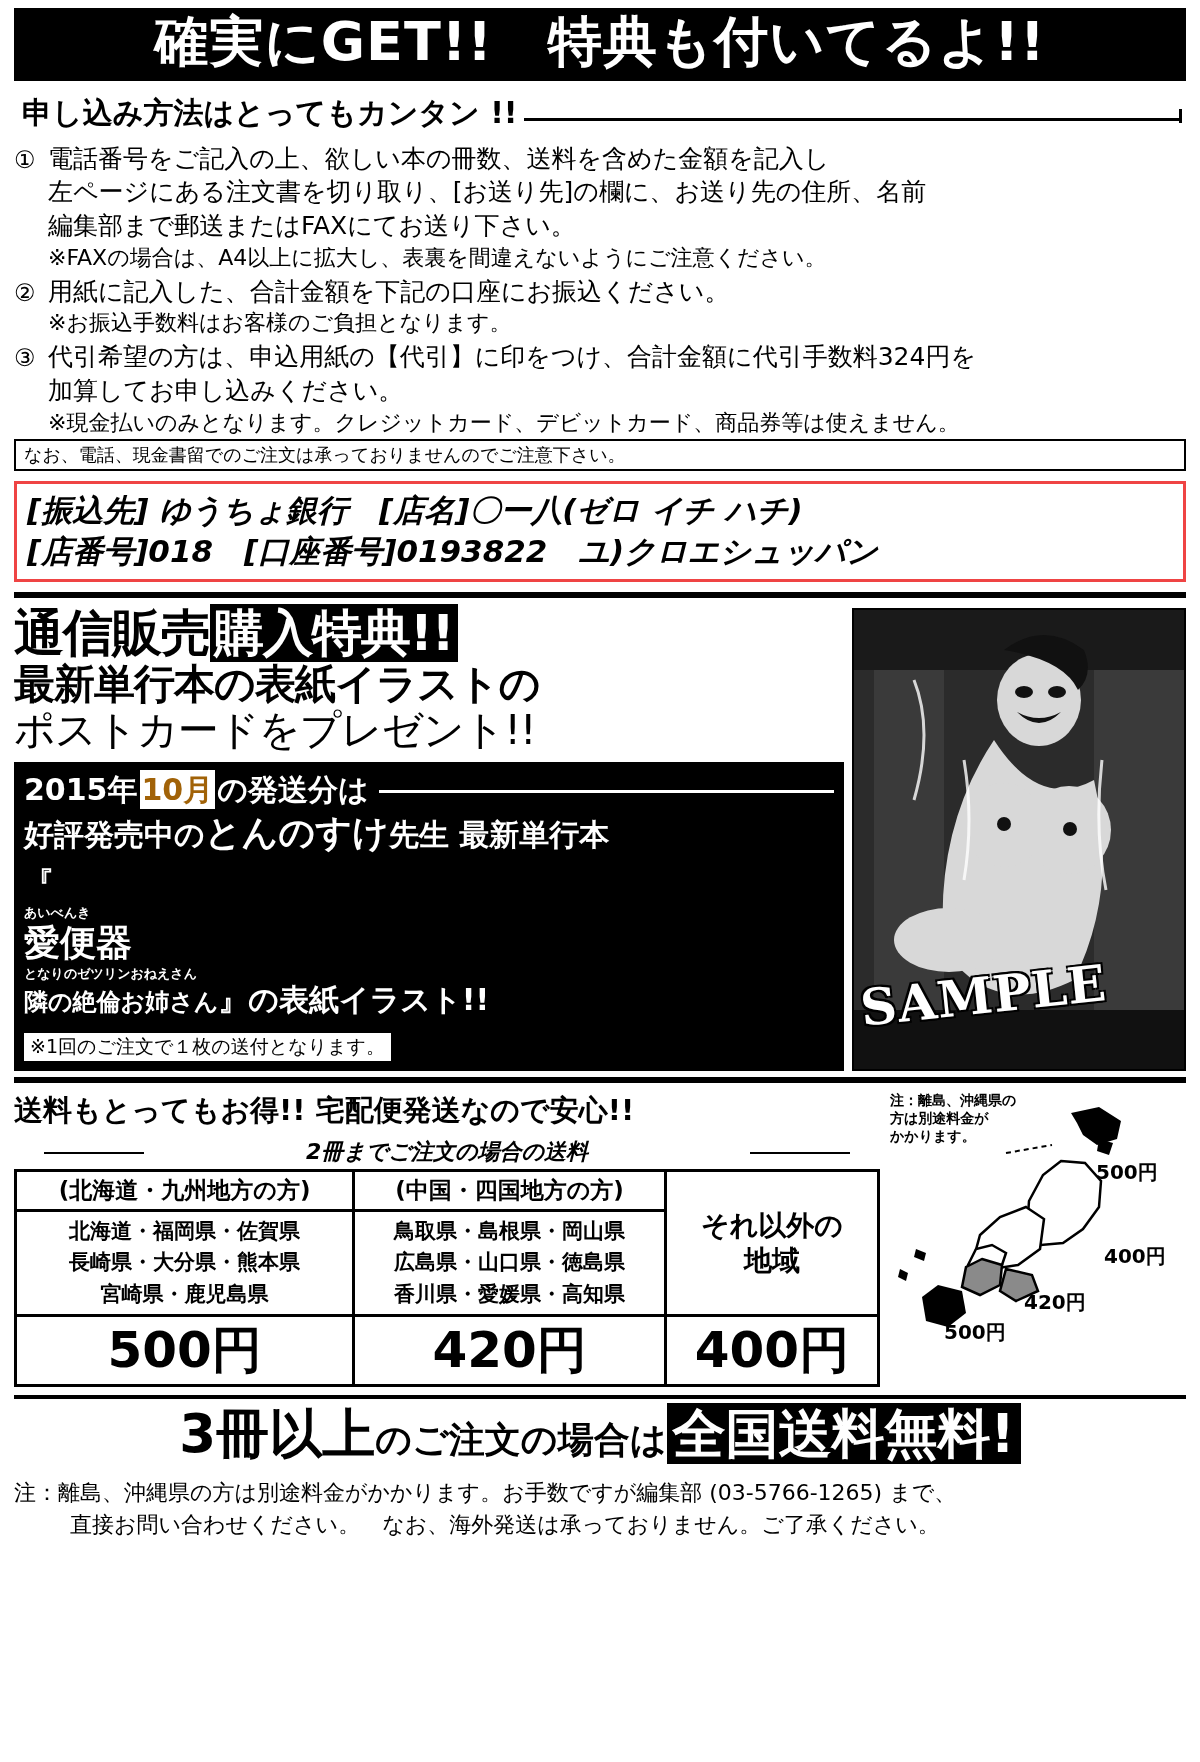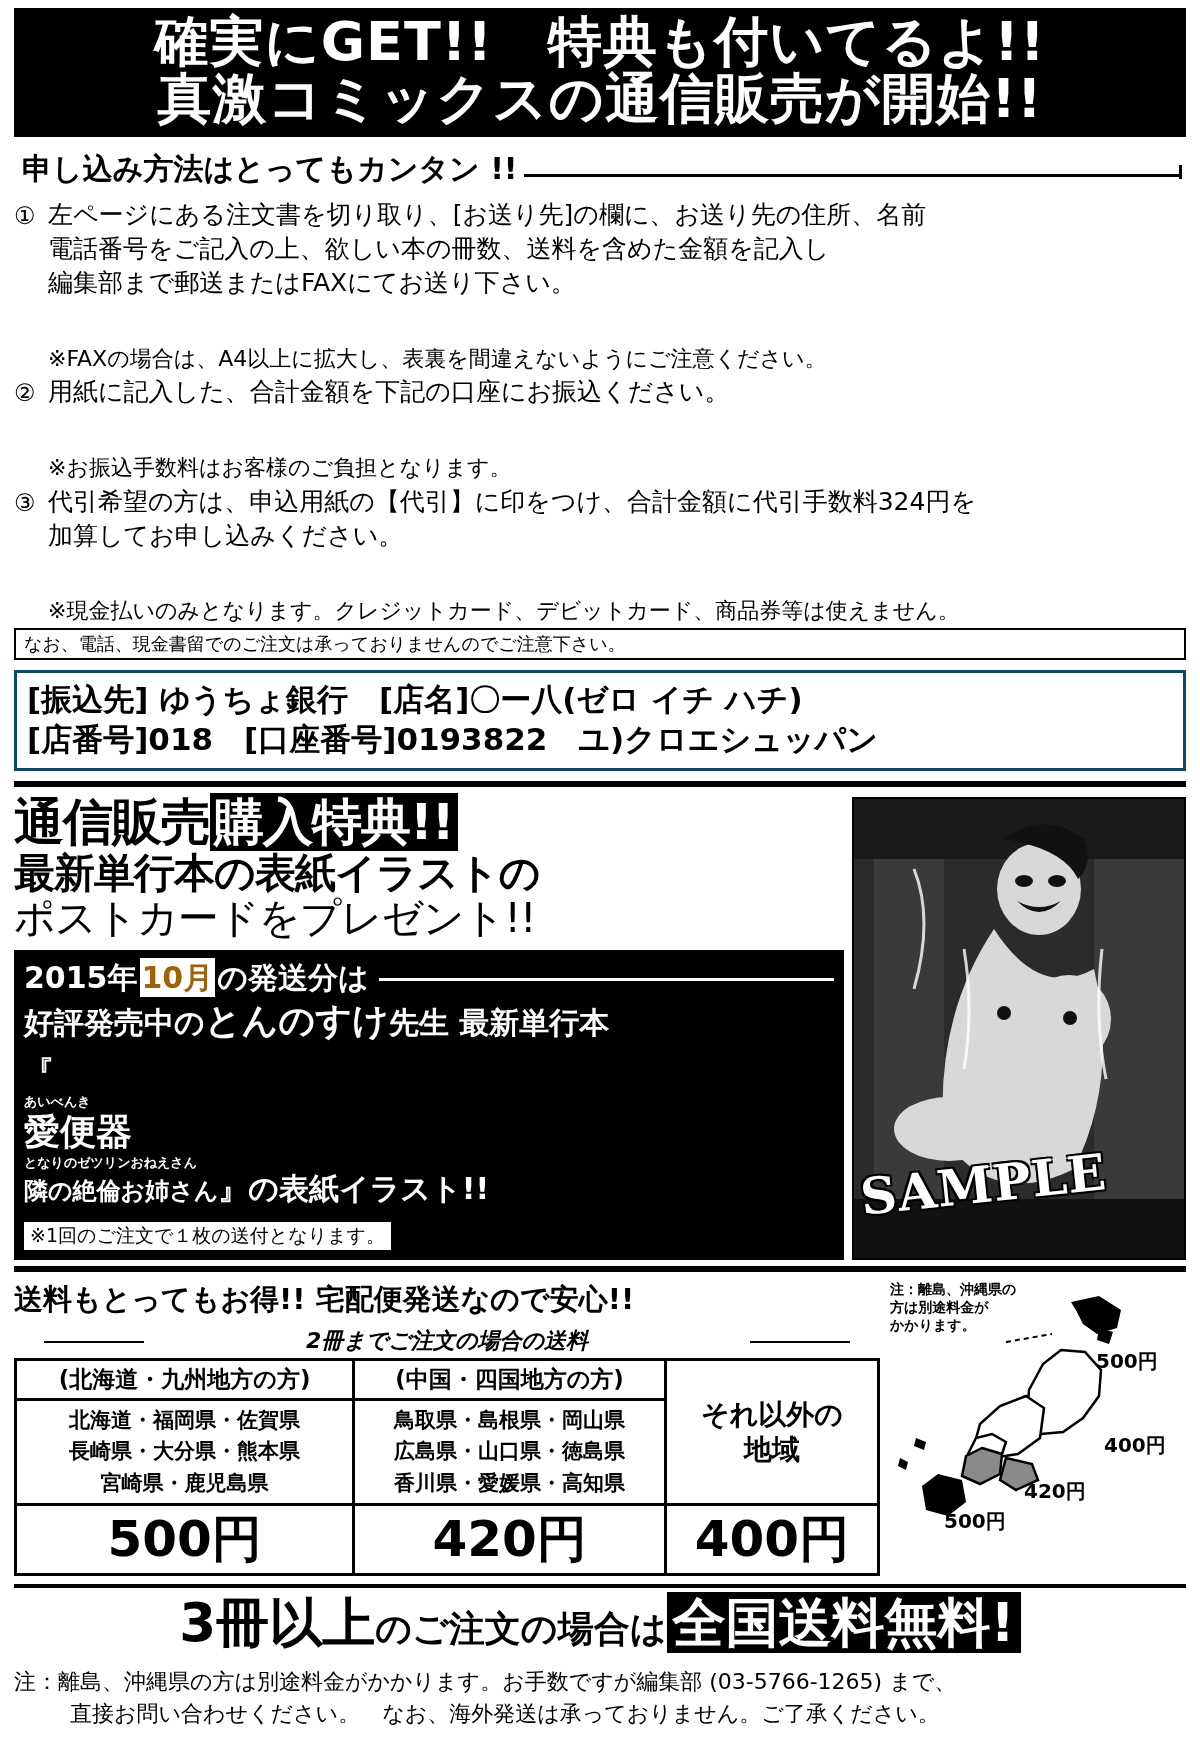--- a/index.html
+++ b/index.html
@@ -36,34 +36,34 @@
     font-size:30px;font-weight:bold;white-space:nowrap;padding-left:8px;
   }
   .howto-head .rule{flex:1;height:0;border-top:3px solid #000;margin-left:6px;margin-right:4px;position:relative;top:6px;}
   .howto-head .rule:after{content:"";position:absolute;right:0;top:-12px;border-right:3px solid #000;height:14px;}
 
   .steps{margin-top:8px;}
   .step{display:flex;align-items:flex-start;font-size:25px;line-height:1.35;margin-bottom:2px;}
   .step .num{width:34px;flex:0 0 34px;font-size:24px;padding-top:2px;}
   .step .body{flex:1;}
   .step .body div{white-space:nowrap;}
-  .note-sm{font-size:22px;margin-top:44px;}
+  .note-sm{font-size:22px;}
 
   .notice-bar{
     border:2px solid #000;border-left:none;border-right:none;
     border-top:2px solid #000;border-bottom:2px solid #000;
     font-size:18px;margin-top:2px;padding:2px 8px;
   }
   .notice-bar.boxed{
     border:2px solid #000;
   }
 
   
   .bank-box{
-    border:3px solid #0c4a6e;margin-top:10px;padding:6px 10px 8px 10px;
+    border:3px solid #ef4444;margin-top:10px;padding:6px 10px 8px 10px;font-style:italic;
   }
   .bank-line{font-size:31px;font-weight:bold;white-space:nowrap;line-height:1.3;}
 
   
   .bonus{
     margin-top:10px;border-top:6px solid #000;border-bottom:6px solid #000;
     padding:10px 0 6px 0;display:flex;gap:8px;
   }
   .bonus-left{flex:1;min-width:0;}
   .bonus-right{
@@ -138,36 +138,35 @@
   .foot-note{font-size:22px;line-height:1.45;margin-top:6px;}
   .foot-note .l2{padding-left:56px;}
 </style>
 </head>
 <body>
 
 <div class="page">
 
   <div class="top-banner">
     <div class="line1">確実にGET!!　特典も付いてるよ!!</div>
-    <div class="line2">真激コミックスの通信販売が開始!!</div>
   </div>
 
   <div class="howto">
     <div class="howto-head">
       <div class="title">申し込み方法はとってもカンタン !!</div>
       <div class="rule"></div>
     </div>
 
     <div class="steps">
 
       <div class="step">
         <div class="num">①</div>
         <div class="body">
+          <div>電話番号をご記入の上、欲しい本の冊数、送料を含めた金額を記入し</div>
           <div>左ページにある注文書を切り取り、[お送り先]の欄に、お送り先の住所、名前</div>
-          <div>電話番号をご記入の上、欲しい本の冊数、送料を含めた金額を記入し</div>
           <div>編集部まで郵送またはFAXにてお送り下さい。</div>
           <div class="note-sm">※FAXの場合は、A4以上に拡大し、表裏を間違えないようにご注意ください。</div>
         </div>
       </div>
 
       <div class="step">
         <div class="num">②</div>
         <div class="body">
           <div>用紙に記入した、合計金額を下記の口座にお振込ください。</div>
           <div class="note-sm">※お振込手数料はお客様のご負担となります。</div>

